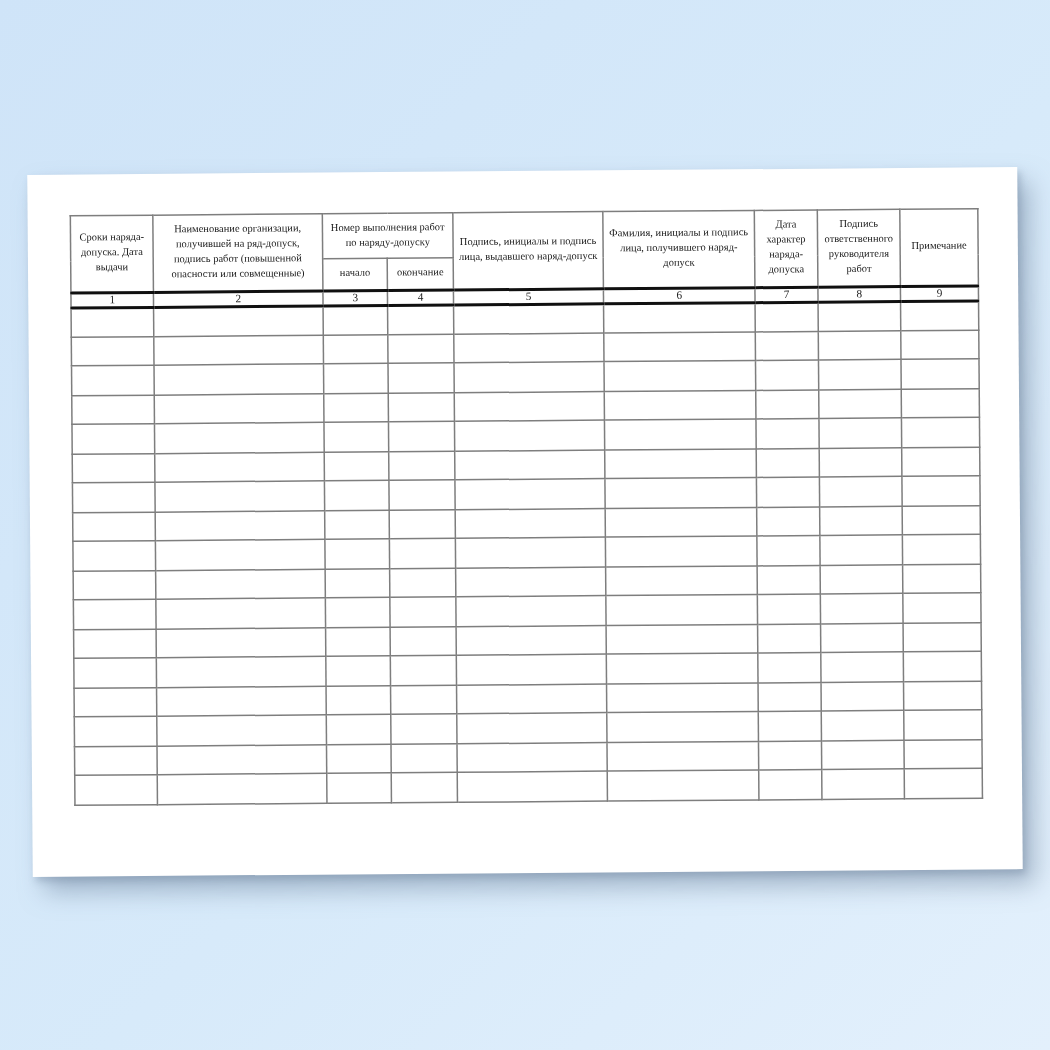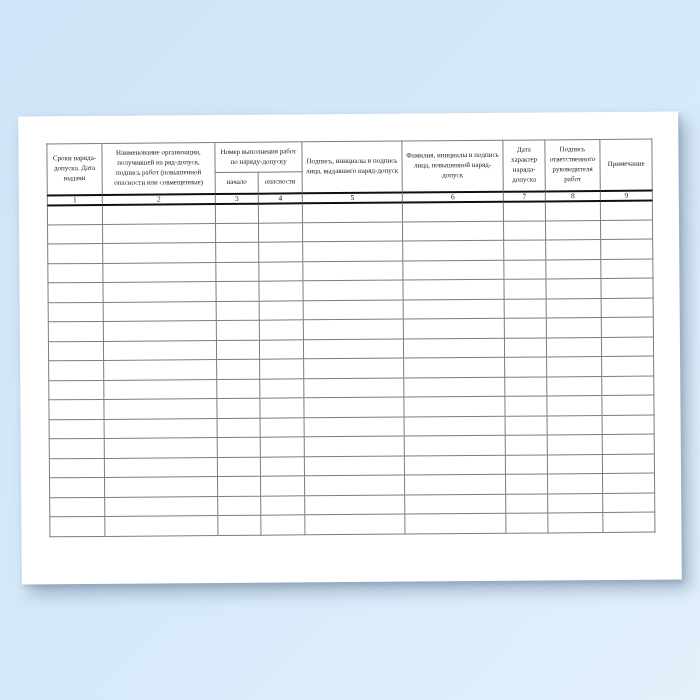--- a/index.html
+++ b/index.html
@@ -87,28 +87,28 @@
           <col class="c7">
           <col class="c8">
           <col class="c9">
       </colgroup>
       <tbody>
         <tr class="head-top">
           <th rowspan="2">Сроки наряда-допуска. Дата выдачи</th>
           <th rowspan="2">Наименование организации, получившей на ряд-допуск, подпись работ (повышенной опасности или совмещенные)</th>
           <th colspan="2">Номер выполнения работ по наряду-допуску</th>
           <th rowspan="2">Подпись, инициалы и подпись лица, выдавшего наряд-допуск</th>
-          <th rowspan="2">Фамилия, инициалы и подпись лица, повышенной наряд-допуск</th>
+          <th rowspan="2">Фамилия, инициалы и подпись лица, получившего наряд-допуск</th>
           <th rowspan="2">Дата характер наряда-допуска</th>
           <th rowspan="2">Подпись ответственного руководителя работ</th>
           <th rowspan="2">Примечание</th>
         </tr>
         <tr class="head-sub">
           <th>начало</th>
-          <th>опасности</th>
+          <th>окончание</th>
         </tr>
         <tr class="nums">
           <td>1</td>
           <td>2</td>
           <td>3</td>
           <td>4</td>
           <td>5</td>
           <td>6</td>
           <td>7</td>
           <td>8</td>

